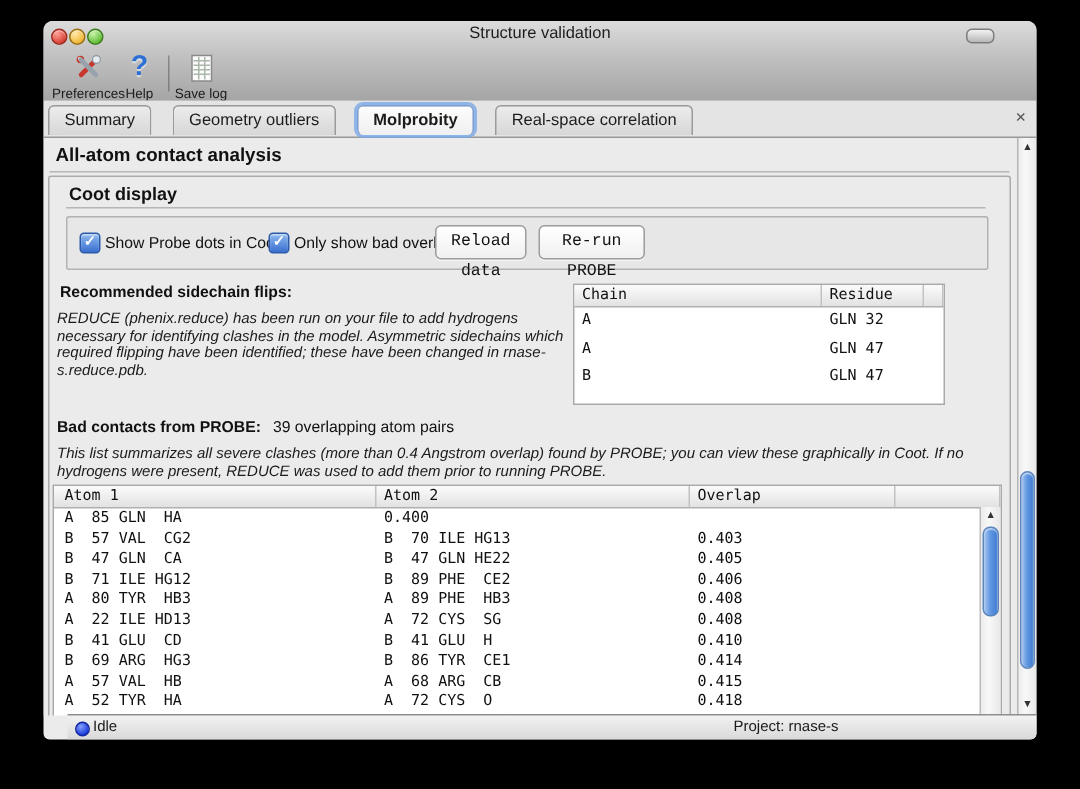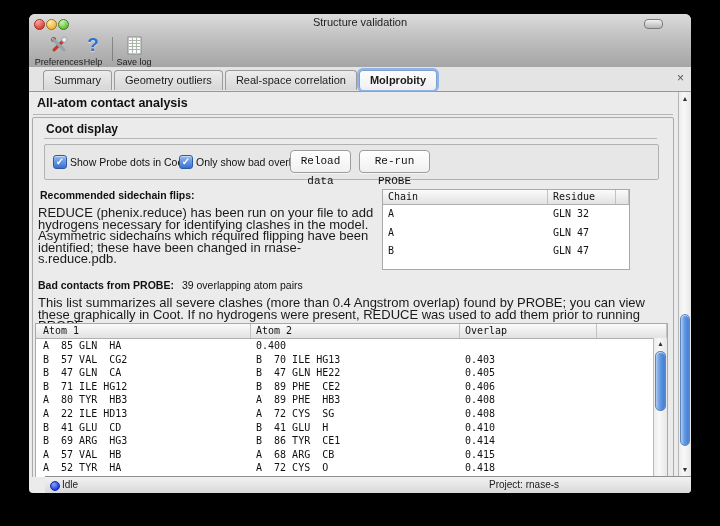--- a/index.html
+++ b/index.html
@@ -22,21 +22,21 @@
   .pill{position:absolute;right:28px;top:5px;width:17px;height:8px;border-radius:4px;
         border:1px solid #7c7c7c;background:linear-gradient(#f2f2f2,#b7b7b7);}
   .toolbar-item{position:absolute;top:20px;display:flex;flex-direction:column;align-items:center;cursor:default;}
   .toolbar-item .tb-icon{height:22px;display:flex;align-items:center;justify-content:center;}
   .toolbar-item .tb-label{font-size:9px;color:#1c1c1c;margin-top:1px;}
   .tb-sep{position:absolute;left:83px;top:23px;width:1px;height:24px;background:rgba(90,90,90,.55);}
   .help-glyph{font-size:19px;font-weight:bold;color:#2e6fd6;text-shadow:0 1px 1px rgba(255,255,255,.6);line-height:20px;}
   
   .tabbar{position:absolute;left:0;top:53px;width:662px;height:24px;background:#e4e4e4;
           border-bottom:1px solid #979797;}
-  .tabs{position:absolute;left:14px;bottom:1px;display:flex;gap:2px;justify-content:flex-end;}
+  .tabs{position:absolute;left:3px;bottom:1px;display:flex;gap:14px;justify-content:flex-end;}
   .tab{height:19px;line-height:19px;padding:0 10px;font-size:11px;color:#1c1c1c;
        background:linear-gradient(#ececec,#d7d7d7);border:1px solid #9a9a9a;border-bottom:none;
        border-radius:4px 4px 0 0;}
   .tab.active{font-weight:bold;background:linear-gradient(#fdfdfd,#efefef);
        box-shadow:0 0 0 2px rgba(120,168,232,.8);border-color:#7d9fd0;border-radius:4px;}
   .tab-close{position:absolute;right:7px;top:5px;font-size:12px;color:#555;line-height:12px;}
   
   .content{position:absolute;left:0;top:78px;width:650px;height:385px;background:#ebebeb;overflow:hidden;}
   .section-title{position:absolute;left:8px;top:4px;font-size:12.5px;font-weight:bold;color:#111;}
   .hr{position:absolute;height:1px;background:#b6b6b6;}
@@ -48,21 +48,21 @@
   .coot-box{position:absolute;left:15px;top:52px;width:613px;height:34px;
             border:1px solid #b2b2b2;background:#e7e7e7;border-radius:2px;}
   .checkbox{position:absolute;width:12px;height:12px;border-radius:3px;
             background:linear-gradient(#8fbaf0,#3a6fd0);border:1px solid #2d5aa8;
             box-shadow:inset 0 1px 1px rgba(255,255,255,.55);
             color:#fff;font-size:10px;font-weight:bold;line-height:12px;text-align:center;}
   .cb-label{position:absolute;font-size:10.5px;color:#111;}
   .btn{position:absolute;height:21px;background:linear-gradient(#ffffff,#f0f0f0);
        border:1px solid #9d9d9d;border-radius:4px;font-size:11px;color:#111;
        text-align:center;line-height:20px;box-shadow:0 1px 0 rgba(255,255,255,.6);font-family:Liberation Mono, monospace;}
-  .para{position:absolute;font-size:13px;line-height:11.5px;color:#1a1a1a;}
+  .para{position:absolute;font-size:10px;line-height:11.5px;color:#1a1a1a;font-style:italic;}
   .mini-bold{position:absolute;font-size:10.5px;font-weight:bold;color:#111;}
   .inline-count{font-weight:normal;margin-left:8px;}
   
   .ptable{position:absolute;background:#fff;border:1px solid #a9a9a9;}
   .thead{display:grid;height:14px;background:linear-gradient(#fbfbfb,#e2e2e2);
          border-bottom:1px solid #b0b0b0;}
   .thcell{font-family:"DejaVu Sans Mono",monospace;font-size:10px;line-height:14px;
           color:#111;padding-left:5px;border-right:1px solid #c2c2c2;overflow:hidden;white-space:pre;}
   .tbody .trow{display:grid;}
   .tcell{white-space:pre;font-family:"DejaVu Sans Mono",monospace;font-size:10px;
@@ -148,22 +148,22 @@
         </svg>
       </div>
       <div class="tb-label">Save log</div>
     </div>
   </div>
 
   <div class="tabbar">
     <div class="tabs">
       <div class="tab">Summary</div>
       <div class="tab">Geometry outliers</div>
+      <div class="tab active">Molprobity</div>
       <div class="tab">Real-space correlation</div>
-      <div class="tab active">Molprobity</div>
     </div>
     <div class="tab-close">×</div>
   </div>
 
   <div class="content">
     <div class="section-title">All-atom contact analysis</div>
     <div class="hr hr1"></div>
     <div class="outer-panel"></div>
 
     <div class="coot-title">Coot display</div>

